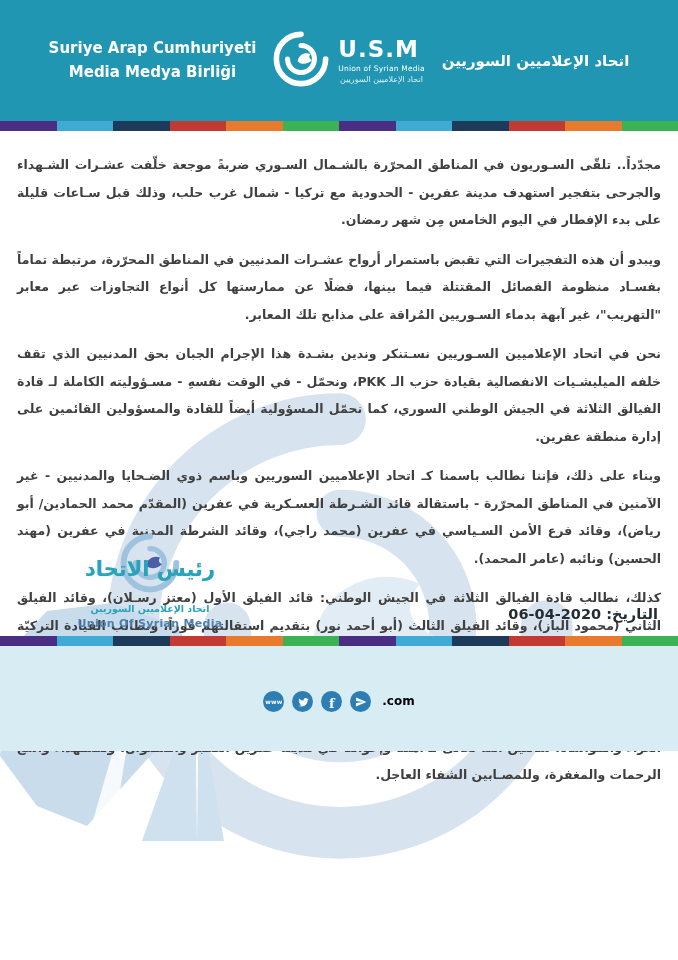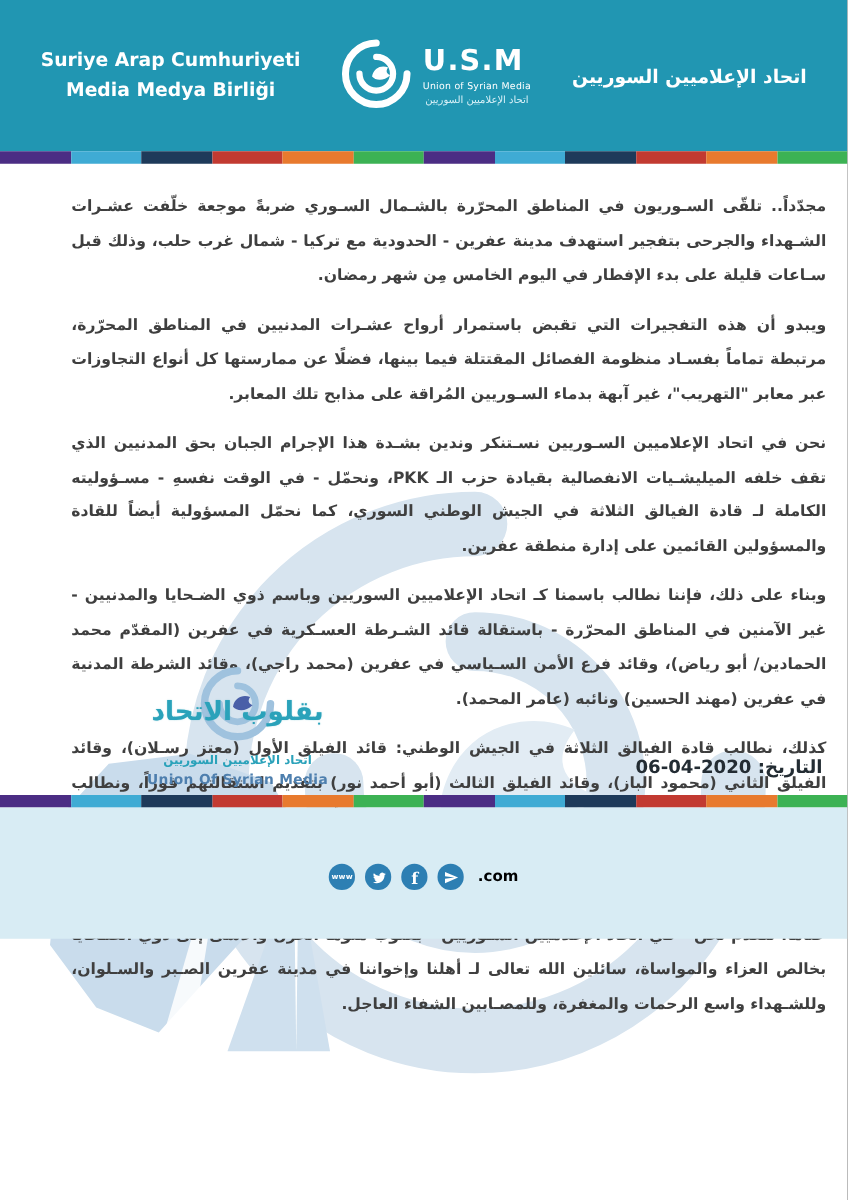--- a/index.html
+++ b/index.html
@@ -5,36 +5,36 @@
   html,body{margin:0;padding:0;background:#888;}
   .page{
     width:678px;height:960px;position:relative;margin:0 auto;
     background:#fff;overflow:hidden;
     font-family:"DejaVu Sans",sans-serif;
   }
   
   .header{
     height:121px;background:var(--header_bg,#2196b2);
     display:flex;align-items:center;justify-content:space-between;
-    padding:0 24px;box-sizing:border-box;position:relative;z-index:2;
+    padding:0 40px;box-sizing:border-box;position:relative;z-index:2;
   }
   .hdr-left{width:225px;text-align:center;color:#fff;font-weight:bold;
     font-size:15px;line-height:1.55;}
   .hdr-right{width:205px;text-align:center;color:#fff;font-weight:bold;
     font-size:15px;line-height:1.6;direction:rtl;}
   .hdr-logo{display:flex;align-items:center;gap:9px;}
   .usm-text{color:#fff;text-align:left;}
   .usm-acronym{font-size:23px;font-weight:bold;letter-spacing:1px;line-height:1;}
   .usm-sub-en{font-size:7.5px;margin-top:3px;letter-spacing:.2px;}
   .usm-sub-ar{font-size:8px;color:#d9f1f8;direction:rtl;text-align:center;margin-top:2px;}
   
   .stripe{height:10px;display:flex;position:relative;z-index:2;}
   .stripe i{flex:1 1 auto;display:block;}
   
-  .doc-body{position:relative;height:505px;background:#fff;margin-left:40px;}
+  .doc-body{position:relative;height:505px;background:#fff;}
   .watermark{position:absolute;z-index:0;pointer-events:none;}
   .content{
     position:absolute;inset:0;z-index:1;
     padding:20px 17px 0 17px;box-sizing:border-box;
     direction:rtl;text-align:justify;text-align-last:right;
     color:var(--text,#3f3f3f);font-size:12.5px;font-weight:bold;line-height:27.5px;
   }
   .content p{margin:0 0 12px 0;}
   .date-line{
     position:absolute;right:20px;bottom:14px;z-index:1;
@@ -155,21 +155,21 @@
       <div class="sig-emblem">
         <span>
           <svg width="60" height="60" viewBox="0 0 100 100">
             <g fill="none" stroke="#9fc2de" stroke-linecap="round">
               <path d="M50 6 A44 44 0 1 0 94 50" stroke-width="10"></path>
               <path d="M50 26 A24 24 0 1 1 26 50" stroke-width="9"></path>
             </g>
             <path d="M44 54 c2 -13 14 -17 23 -13 c-4 5 -2 9 3 11 c-9 9 -21 8 -26 2 z" fill="#4a5fa8"></path>
           </svg>
         </span>
-        <div class="sig-callig">بقلوب الاتحاد</div>
+        <div class="sig-callig">رئيس الاتحاد</div>
       </div>
       <div class="sig-org-ar">اتحاد الإعلاميين السوريين</div>
       <div class="sig-org-en">Union Of Syrian Media</div>
     </div>
 
     <div class="date-line">التاريخ: 2020-04-06</div>
   </div>
 
   <div class="stripe">
       <i style="background: rgb(75, 45, 132);"></i>

